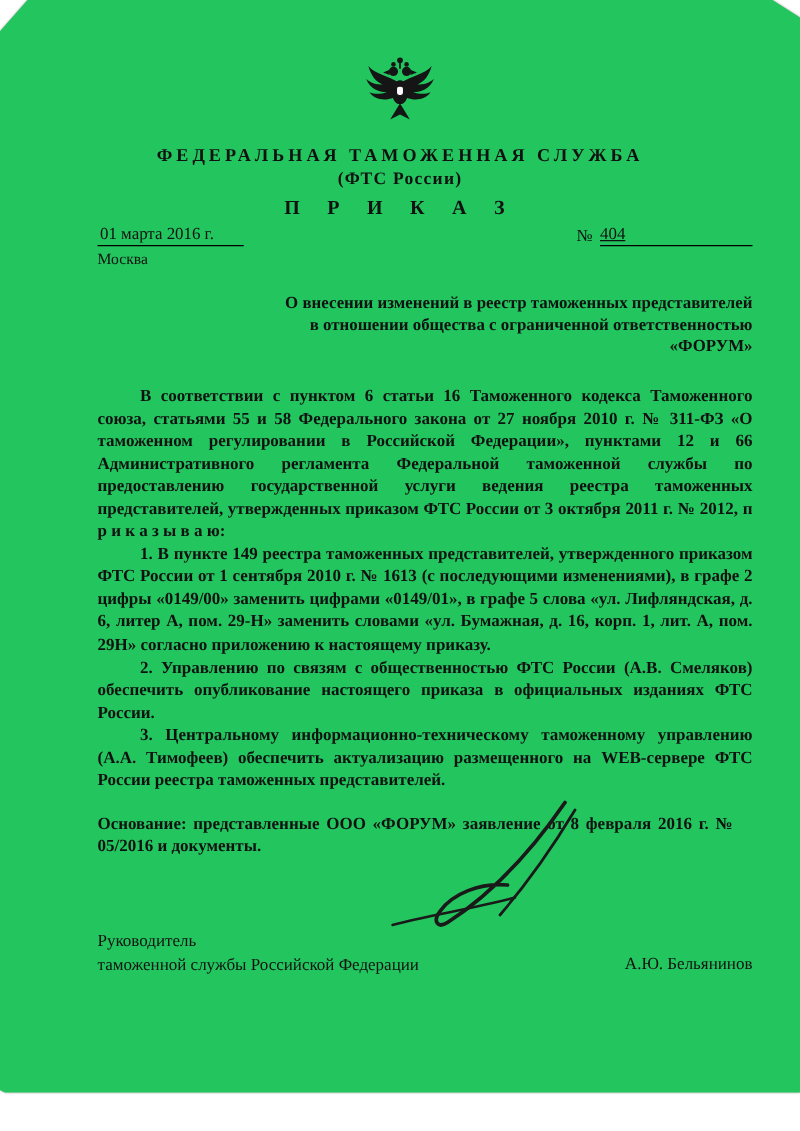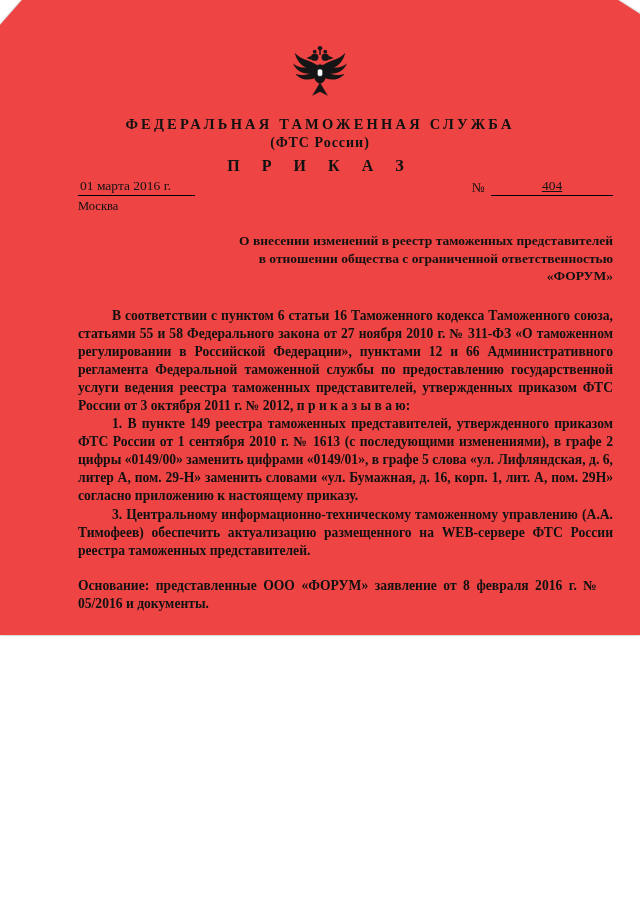--- a/index.html
+++ b/index.html
@@ -10,29 +10,29 @@
     color: #111;
   }
   .page-wrap {
     width: 640px;
     height: 905px;
     filter: drop-shadow(0 0 1px #999);
   }
   .page {
     position: relative;
     width: 640px;
-    height: 635px;
-    background: #ef4444;
+    height: 874px;
+    background: #22c55e;
     overflow: hidden;
     clip-path: polygon(22px 0, 618px 0, 640px 14px, 640px 880px, 612px 905px,
                        180px 905px, 170px 897px, 160px 905px, 62px 905px,
                        0 872px, 0 25px);
   }
   .content {
-    padding: 0 27px 0 78px;
+    padding: 0 38px 0 78px;
   }
   .emblem-box {
     text-align: center;
     padding-top: 42px;
   }
   .org-name {
     font-weight: bold;
     font-size: 14.5px;
     letter-spacing: 3.2px;
     text-align: center;
@@ -65,21 +65,21 @@
     padding: 0 24px 1px 2px;
   }
   .number-group {
     display: flex;
     align-items: flex-end;
   }
   .num-line {
     display: inline-block;
     width: 122px;
     border-bottom: 1px solid #000;
-    text-align: center;
+    text-align: left;
     margin-left: 6px;
     padding-bottom: 1px;
     text-decoration: underline;
   }
   .city {
     text-align: left;
     font-size: 12.5px;
     margin-top: 3px;
   }
   .title {
@@ -168,20 +168,21 @@
 
       <div class="title">
         <div>О внесении изменений в реестр таможенных представителей</div>
         <div>в отношении общества с ограниченной ответственностью</div>
         <div>«ФОРУМ»</div>
       </div>
 
       <div class="body-block">
         <p class="para">В соответствии с пунктом 6 статьи 16 Таможенного кодекса Таможенного союза, статьями 55 и 58 Федерального закона от 27 ноября 2010 г. № 311-ФЗ «О таможенном регулировании в Российской Федерации», пунктами 12 и 66 Административного регламента Федеральной таможенной службы по предоставлению государственной услуги ведения реестра таможенных представителей, утвержденных приказом ФТС России от 3 октября 2011 г. № 2012, п р и к а з ы в а ю:</p>
         <p class="para">1. В пункте 149 реестра таможенных представителей, утвержденного приказом ФТС России от 1 сентября 2010 г. № 1613 (с последующими изменениями), в графе 2 цифры «0149/00» заменить цифрами «0149/01», в графе 5 слова «ул. Лифляндская, д. 6, литер А, пом. 29-Н» заменить словами «ул. Бумажная, д. 16, корп. 1, лит. А, пом. 29Н» согласно приложению к настоящему приказу.</p>
+        <p class="para">2. Управлению по связям с общественностью ФТС России (А.В. Смеляков) обеспечить опубликование настоящего приказа в официальных изданиях ФТС России.</p>
         <p class="para">3. Центральному информационно-техническому таможенному управлению (А.А. Тимофеев) обеспечить актуализацию размещенного на WEB-сервере ФТС России реестра таможенных представителей.</p>
         <p class="para basis">Основание: представленные ООО «ФОРУМ» заявление от 8 февраля 2016 г. № 05/2016 и документы.</p>
       </div>
 
       <div class="sig-block">
         <p class="sig-line">Руководитель</p>
         <p class="sig-line">таможенной службы Российской Федерации</p>
         <span class="sig-name">А.Ю. Бельянинов</span>
       </div>
     </div>

